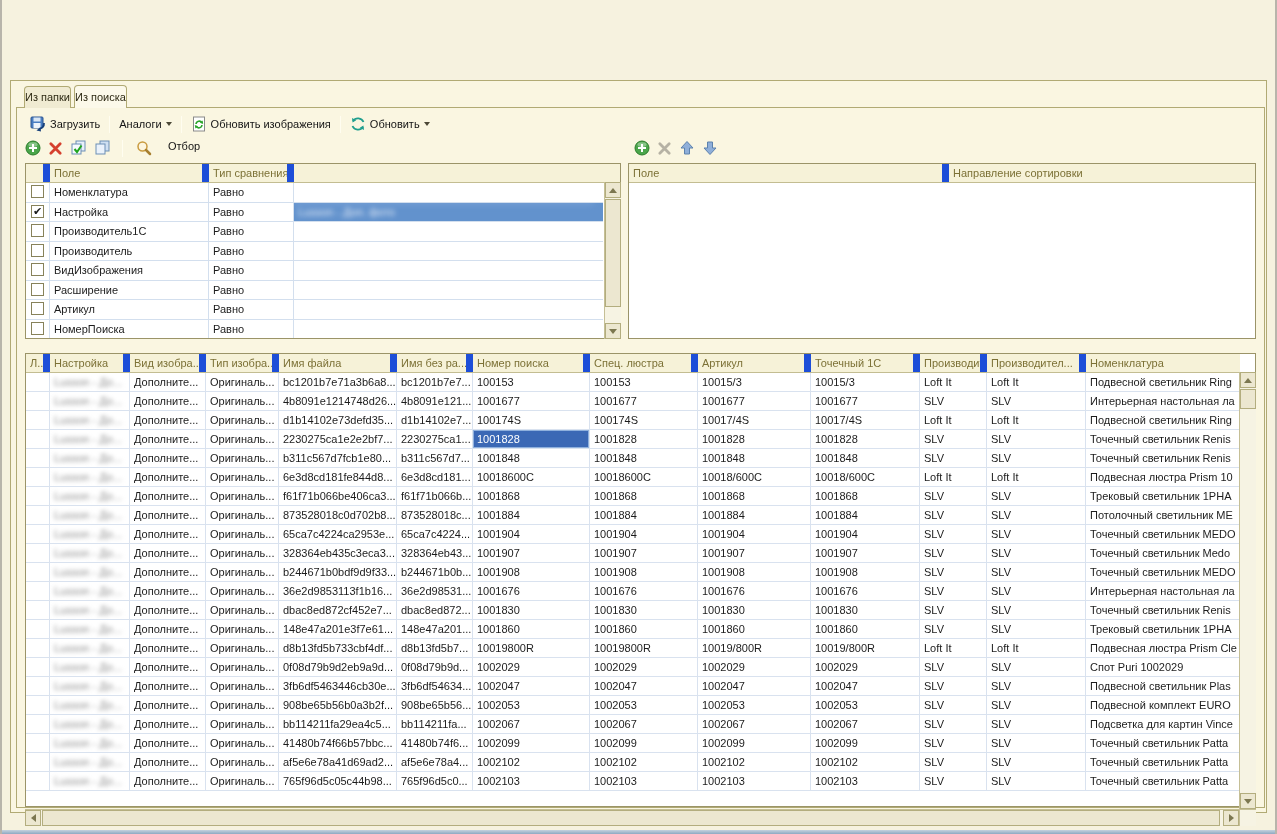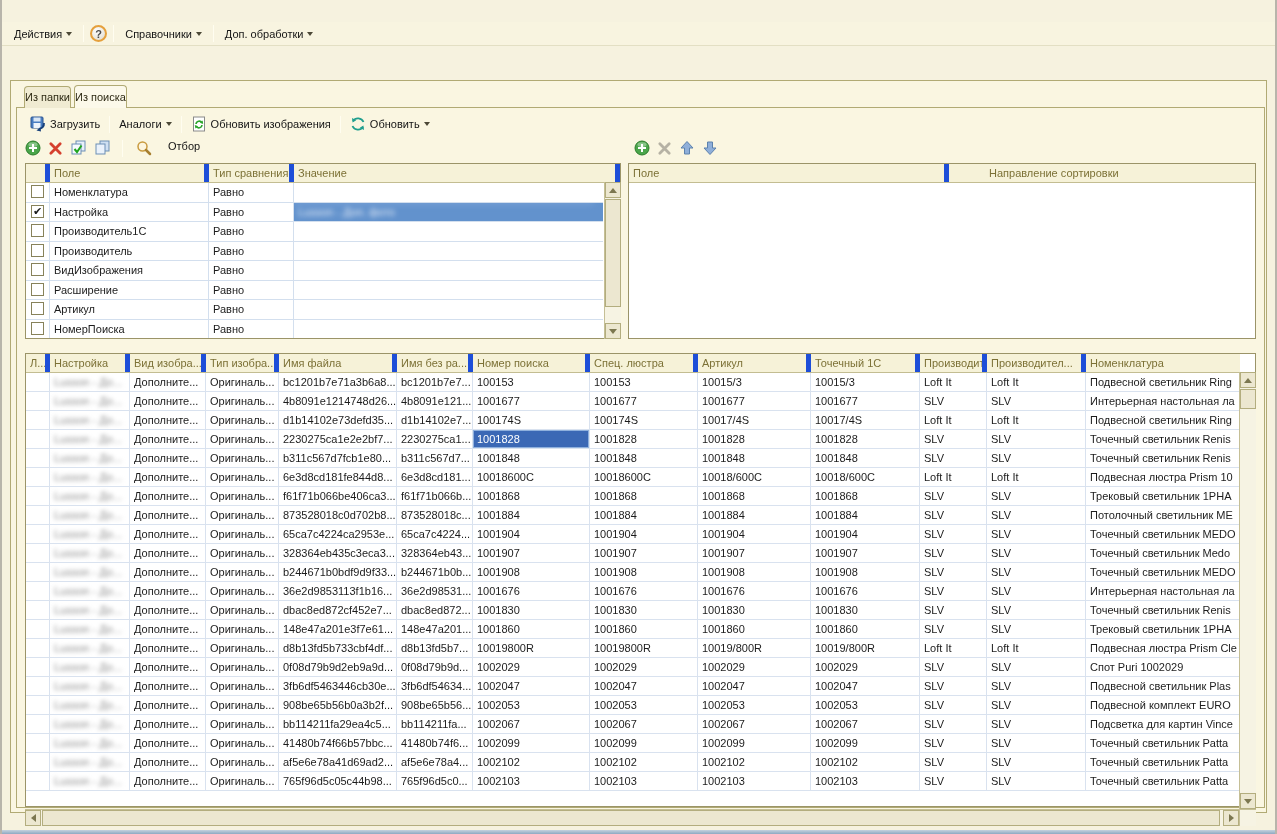--- a/index.html
+++ b/index.html
@@ -36,21 +36,21 @@
   .tabpage{position:absolute;left:8px;top:80px;right:8px;bottom:21px;border:1px solid #b1aa74;background:#faf6e1;z-index:1;}
   .subpage{position:absolute;left:14px;top:107px;width:1249px;height:701px;border:1px solid #b1aa74;background:#faf6e1;z-index:2;}
   
   .tb1{position:absolute;left:8px;top:4px;height:24px;display:flex;align-items:center;}
   .tbtn{display:flex;align-items:center;gap:4px;padding:2px 5px;color:#141414;}
   .ltools{position:absolute;left:8px;top:31px;height:18px;display:flex;align-items:center;gap:7px;}
   .rtools{position:absolute;left:617px;top:31px;height:18px;display:flex;align-items:center;gap:7px;}
   .otbor{display:flex;align-items:flex-start;gap:16px;margin-left:2px;color:#141414;}
   
   .cell{overflow:hidden;white-space:nowrap;padding:0 4px;flex:0 0 auto;}
-  .hcell{color:#7c7136;border-right:5px solid #1d4ed8;line-height:18px;}
+  .hcell{color:#7c7136;border-right:7px solid #1d4ed8;line-height:18px;}
   .thead{display:flex;height:19px;background:#f6f2d8;border-bottom:1px solid #c3bd92;}
   
   .ftable{position:absolute;left:8px;top:55px;width:596px;height:176px;border:1px solid #9b9468;background:#fff;}
   .ft-head > div:nth-of-type(1){width:24px;}
   .ft-head > div:nth-of-type(2){width:159px;}
   .ft-head > div:nth-of-type(3){width:85px;}
   .ft-head > div:nth-of-type(4){flex:1 1 auto;}
   .ft-body{position:absolute;left:0;top:19px;right:17px;bottom:0;overflow:hidden;}
   .ft-row{display:flex;height:19.5px;border-bottom:1px solid #d3dfee;}
   .ft-row > div{border-right:1px solid #d3dfee;line-height:18px;}
@@ -61,21 +61,21 @@
   .cb{width:13px;height:13px;border:1px solid #87825a;background:#fff;margin:2px auto 0;
     display:flex;align-items:center;justify-content:center;font-size:11px;font-weight:bold;color:#1a1a1a;line-height:11px;}
   .valcell{position:relative;}
   .val-selected{background:#6292cd;}
   .val-selected::before{content:"";position:absolute;left:0;top:-9px;width:300px;height:11px;
     background:#86abdb;opacity:.5;filter:blur(3px);pointer-events:none;}
   .blurval{filter:blur(2.6px);color:#e6edf8;}
   
   .stable{position:absolute;left:611px;top:55px;width:628px;height:176px;border:1px solid #9b9468;background:#fff;}
   .st-head > div:nth-of-type(1){width:320px;}
-  .st-head > div:nth-of-type(2){flex:1 1 auto;border-right:none;margin-left:36px;}
+  .st-head > div:nth-of-type(2){flex:1 1 auto;border-right:none;}
   
   .mtable{position:absolute;left:8px;top:245px;width:1231px;height:454px;border:1px solid #9b9468;background:#fff;}
   .mt-head{display:flex;height:19px;background:#f6f2d8;border-bottom:1px solid #c3bd92;width:1214px;}
   .mt-head > div:nth-of-type(1){width:24px;}
   .mt-head > div:nth-of-type(2){width:80px;}
   .mt-head > div:nth-of-type(3){width:76px;}
   .mt-head > div:nth-of-type(4){width:73px;}
   .mt-head > div:nth-of-type(5){width:118px;}
   .mt-head > div:nth-of-type(6){width:76px;}
   .mt-head > div:nth-of-type(7){width:117px;}
@@ -120,38 +120,20 @@
   .corner{position:absolute;left:1222px;top:701px;width:17px;height:17px;background:#f6f3e3;border-left:1px solid #c5bf96;border-top:1px solid #c5bf96;}
   .bottom-edge{position:absolute;left:0;right:0;bottom:0;height:4px;background:linear-gradient(#c6d2de,#8ea9c2);}
   .icon{display:inline-flex;}
 </style>
 </head>
 <body>
 
 <div class="screen">
 
 
-  <div class="menubar">
-    <span class="mbtn">
-        <span>Действия</span>
-        <span class="caret"></span>
-      </span>
-    <span class="tsep"></span>
-    <span class="helpbtn">?</span>
-    <span class="tsep"></span>
-    <span class="mbtn">
-        <span>Справочники</span>
-        <span class="caret"></span>
-      </span>
-    <span class="tsep"></span>
-    <span class="mbtn">
-        <span>Доп. обработки</span>
-        <span class="caret"></span>
-      </span>
-  </div>
 
   <div class="tabpage"></div>
 
   <div class="subtabstrip">
 
   <div class="tab">Из папки</div>
       <div class="tab active">Из поиска</div>
     </div>
 
   <div class="subpage">
@@ -266,21 +248,20 @@
         </svg>
       </span>
     </div>
 
     <div class="ftable">
       <div class="thead ft-head">
 
       <div class="cell hcell"></div>
           <div class="cell hcell">Поле</div>
           <div class="cell hcell">Тип сравнения</div>
-          <div class="cell hcell">Значение</div>
         </div>
       <div class="ft-body">
 
           <div class="ft-row">
             <div class="cell">
               <span class="cb">
                 <span></span>
               </span>
             </div>
             <div class="cell">Номенклатура</div>

